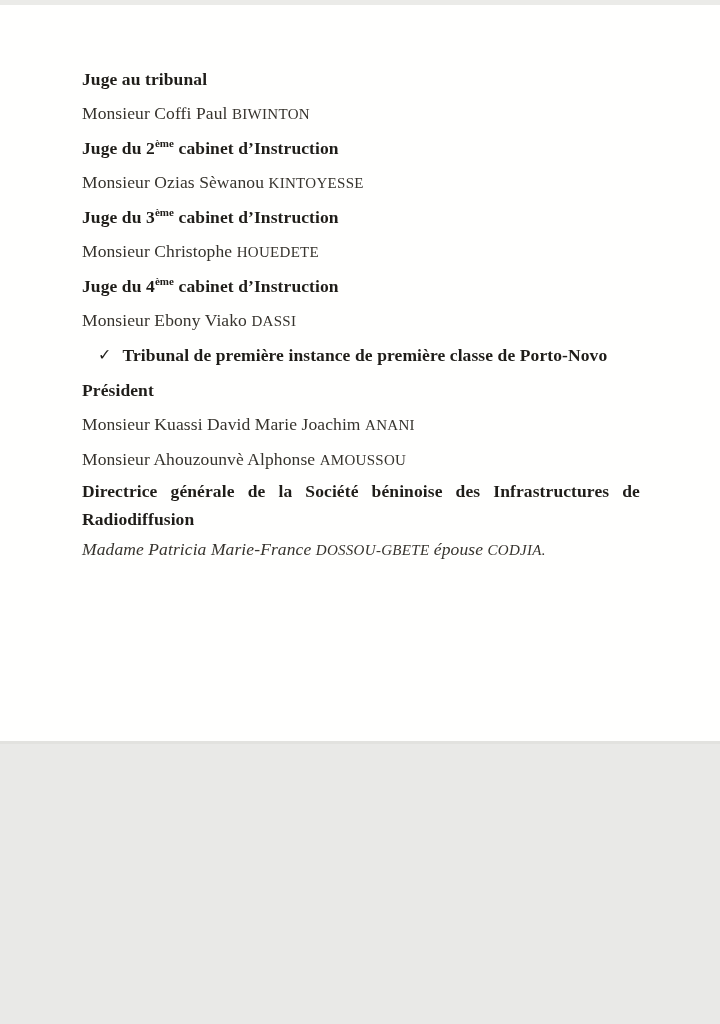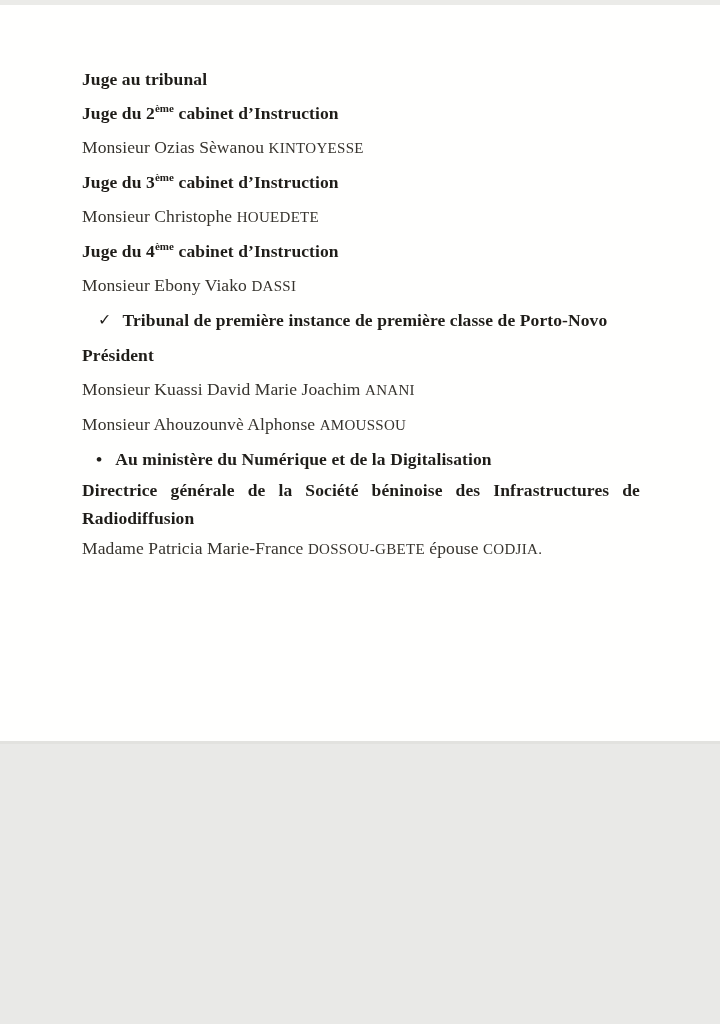--- a/index.html
+++ b/index.html
@@ -24,57 +24,57 @@
   .role-title{font-weight:700;color:#1f1d19;}
   .person-line{color:#36332d;}
   .caps{font-size:15px;letter-spacing:.3px;}
   sup{font-size:11px;line-height:0;}
 
   .check-heading{margin-top:14px;font-weight:700;color:#1f1d19;padding-left:16px;}
   .check-glyph{display:inline-block;margin-right:11px;font-weight:400;font-size:16px;transform:translateY(-1px);}
   .bullet-heading{margin-top:18px;font-weight:700;color:#1f1d19;padding-left:14px;}
   .bullet-glyph{display:inline-block;margin-right:13px;}
   .justified-title{margin-top:6px;font-weight:700;color:#1f1d19;line-height:28px !important;text-align:justify;}
-  .madame-line{margin-top:5px;line-height:32px !important;color:#36332d;}
+  .madame-line{margin-top:5px;line-height:32px !important;color:#36332d;font-style:italic;}
 
   .sig-place-date{position:absolute;left:345px;top:727px;font-size:17.5px;line-height:26px;}
   .sig-title{position:absolute;left:318px;top:763px;font-size:17.5px;line-height:26px;z-index:1;}
   .sig-name{position:absolute;left:383px;top:832px;font-size:17.5px;line-height:26px;z-index:1;}
   .sig-scribble{position:absolute;left:452px;top:776px;z-index:1;}
   .stamp{position:absolute;left:266px;top:758px;z-index:2;mix-blend-mode:multiply;opacity:.8;}
   .page-number{position:absolute;left:624px;top:958px;font-size:15px;color:#44423e;}
 </style>
 </head>
 <body>
 
 <div class="page">
   <div class="edge-strip-top"></div>
   <div class="edge-strip-bottom"></div>
 
   <main class="content">
 
     <p class="role-title"><span>Juge au tribunal</span><sup></sup><span></span></p>
+    <p class="person-line"><span>Monsieur Coffi Paul </span><span class="caps">BIWINTON</span></p>
 
     <p class="role-title"><span>Juge du 2</span><sup>ème</sup><span> cabinet d’Instruction</span></p>
     <p class="person-line"><span>Monsieur Ozias Sèwanou </span><span class="caps">KINTOYESSE</span></p>
 
     <p class="role-title"><span>Juge du 3</span><sup>ème</sup><span> cabinet d’Instruction</span></p>
     <p class="person-line"><span>Monsieur Christophe </span><span class="caps">HOUEDETE</span></p>
 
     <p class="role-title"><span>Juge du 4</span><sup>ème</sup><span> cabinet d’Instruction</span></p>
     <p class="person-line"><span>Monsieur Ebony Viako </span><span class="caps">DASSI</span></p>
 
     <p class="check-heading"><span class="check-glyph">✓</span><span>Tribunal de première instance de première classe de Porto-Novo</span></p>
 
     <p class="role-title">Président</p>
     <p class="person-line"><span>Monsieur Kuassi David Marie Joachim </span><span class="caps">ANANI</span></p>
 
     <p class="person-line"><span>Monsieur Ahouzounvè Alphonse </span><span class="caps">AMOUSSOU</span></p>
 
-    <p class="bullet-heading"><span class="bullet-glyph">•</span><span>Au ministère du Numérique et de la Digitalisation</span></p>
 
     <p class="justified-title">Directrice générale de la Société béninoise des Infrastructures de Radiodiffusion</p>
     <p class="madame-line"><span>Madame Patricia Marie-France </span><span class="caps">DOSSOU-GBETE</span><span> épouse </span><span class="caps">CODJIA.</span></p>
 
   </main>
 
   <p class="sig-title">Le Secrétaire Général du Gouvernement,</p>
 
   <svg class="sig-scribble" width="170" height="56" viewBox="0 0 170 56">
     <g fill="none" stroke="#4d4b48" stroke-width="1.7" stroke-linecap="round">

